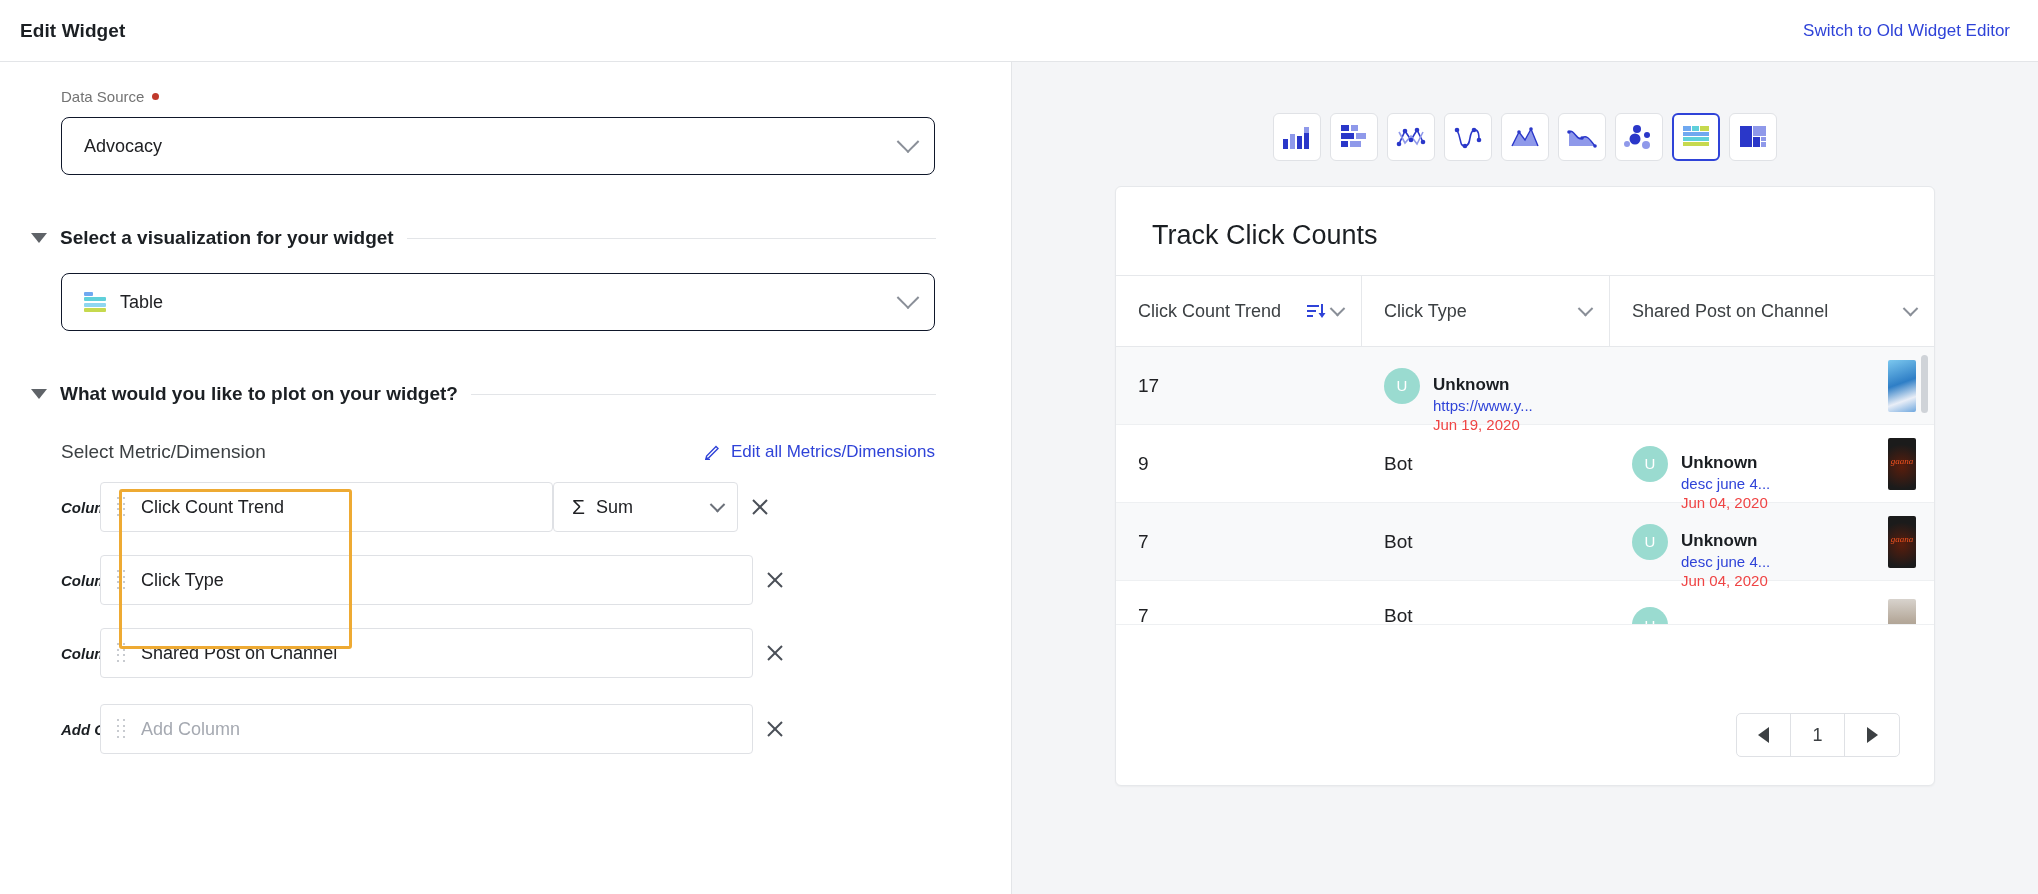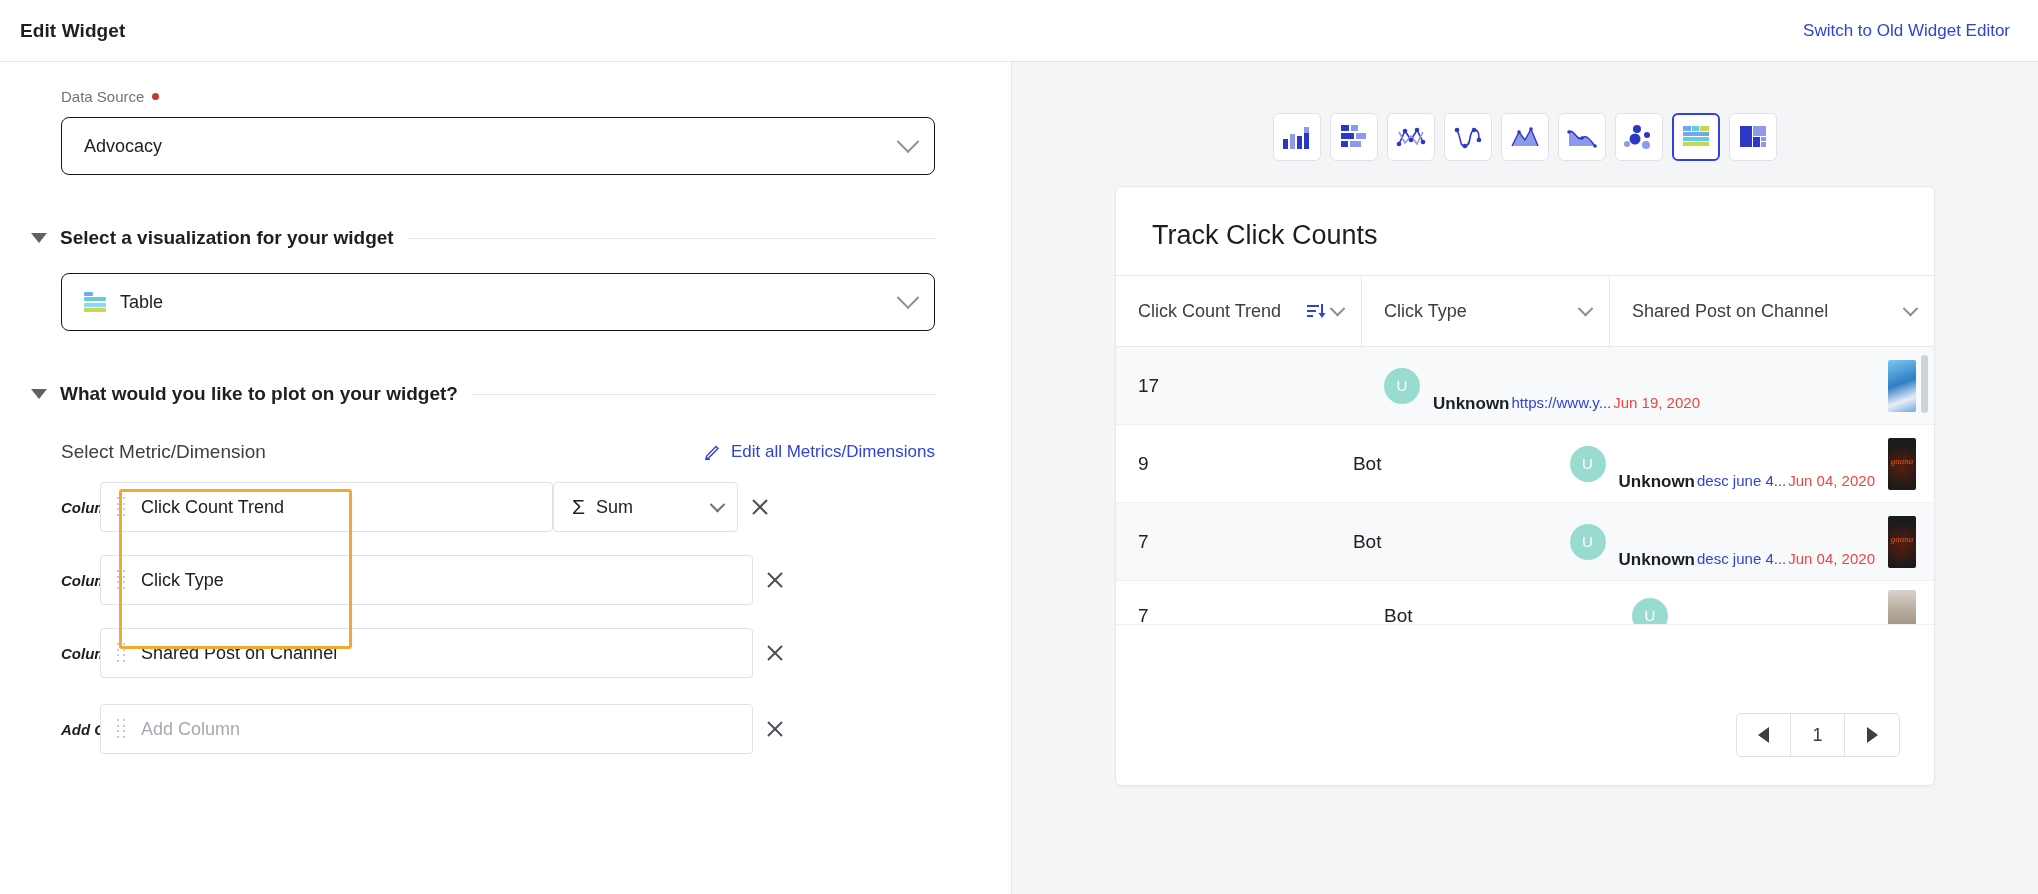--- a/index.html
+++ b/index.html
@@ -312,21 +312,21 @@
     width: 100%;
   }
   .avatar {
     width: 36px; height: 36px; border-radius: 50%;
     background: #9adbd0;
     color: #ffffff;
     display: flex; align-items: center; justify-content: center;
     font-size: 15px;
     flex: 0 0 auto;
   }
-  .post-meta { display: flex; gap: 2px; min-width: 0; flex: 1; margin-top: 37px; }
+  .post-meta { display: flex; flex-direction: column; gap: 2px; min-width: 0; flex: 1; margin-top: 37px; }
   .post-name { font-size: 17px; color: #1b1f23; font-weight: bold; white-space: nowrap; }
   .post-desc { font-size: 15px; color: #2f43d8; white-space: nowrap; overflow: hidden; }
   .post-date { font-size: 15px; color: #ef4444; white-space: nowrap; }
   .thumb {
     width: 28px; height: 52px; border-radius: 2px;
     flex: 0 0 auto;
   }
   .thumb.t1 { background: linear-gradient(160deg,#7cc8ef 0%,#2e7ec6 45%,#e9eef7 75%,#6ea7de 100%); }
   .thumb.t2 { background: radial-gradient(circle at 50% 55%, #5a1d0c 0%, #1b1b1b 70%); position: relative; }
   .thumb.t2::after {

